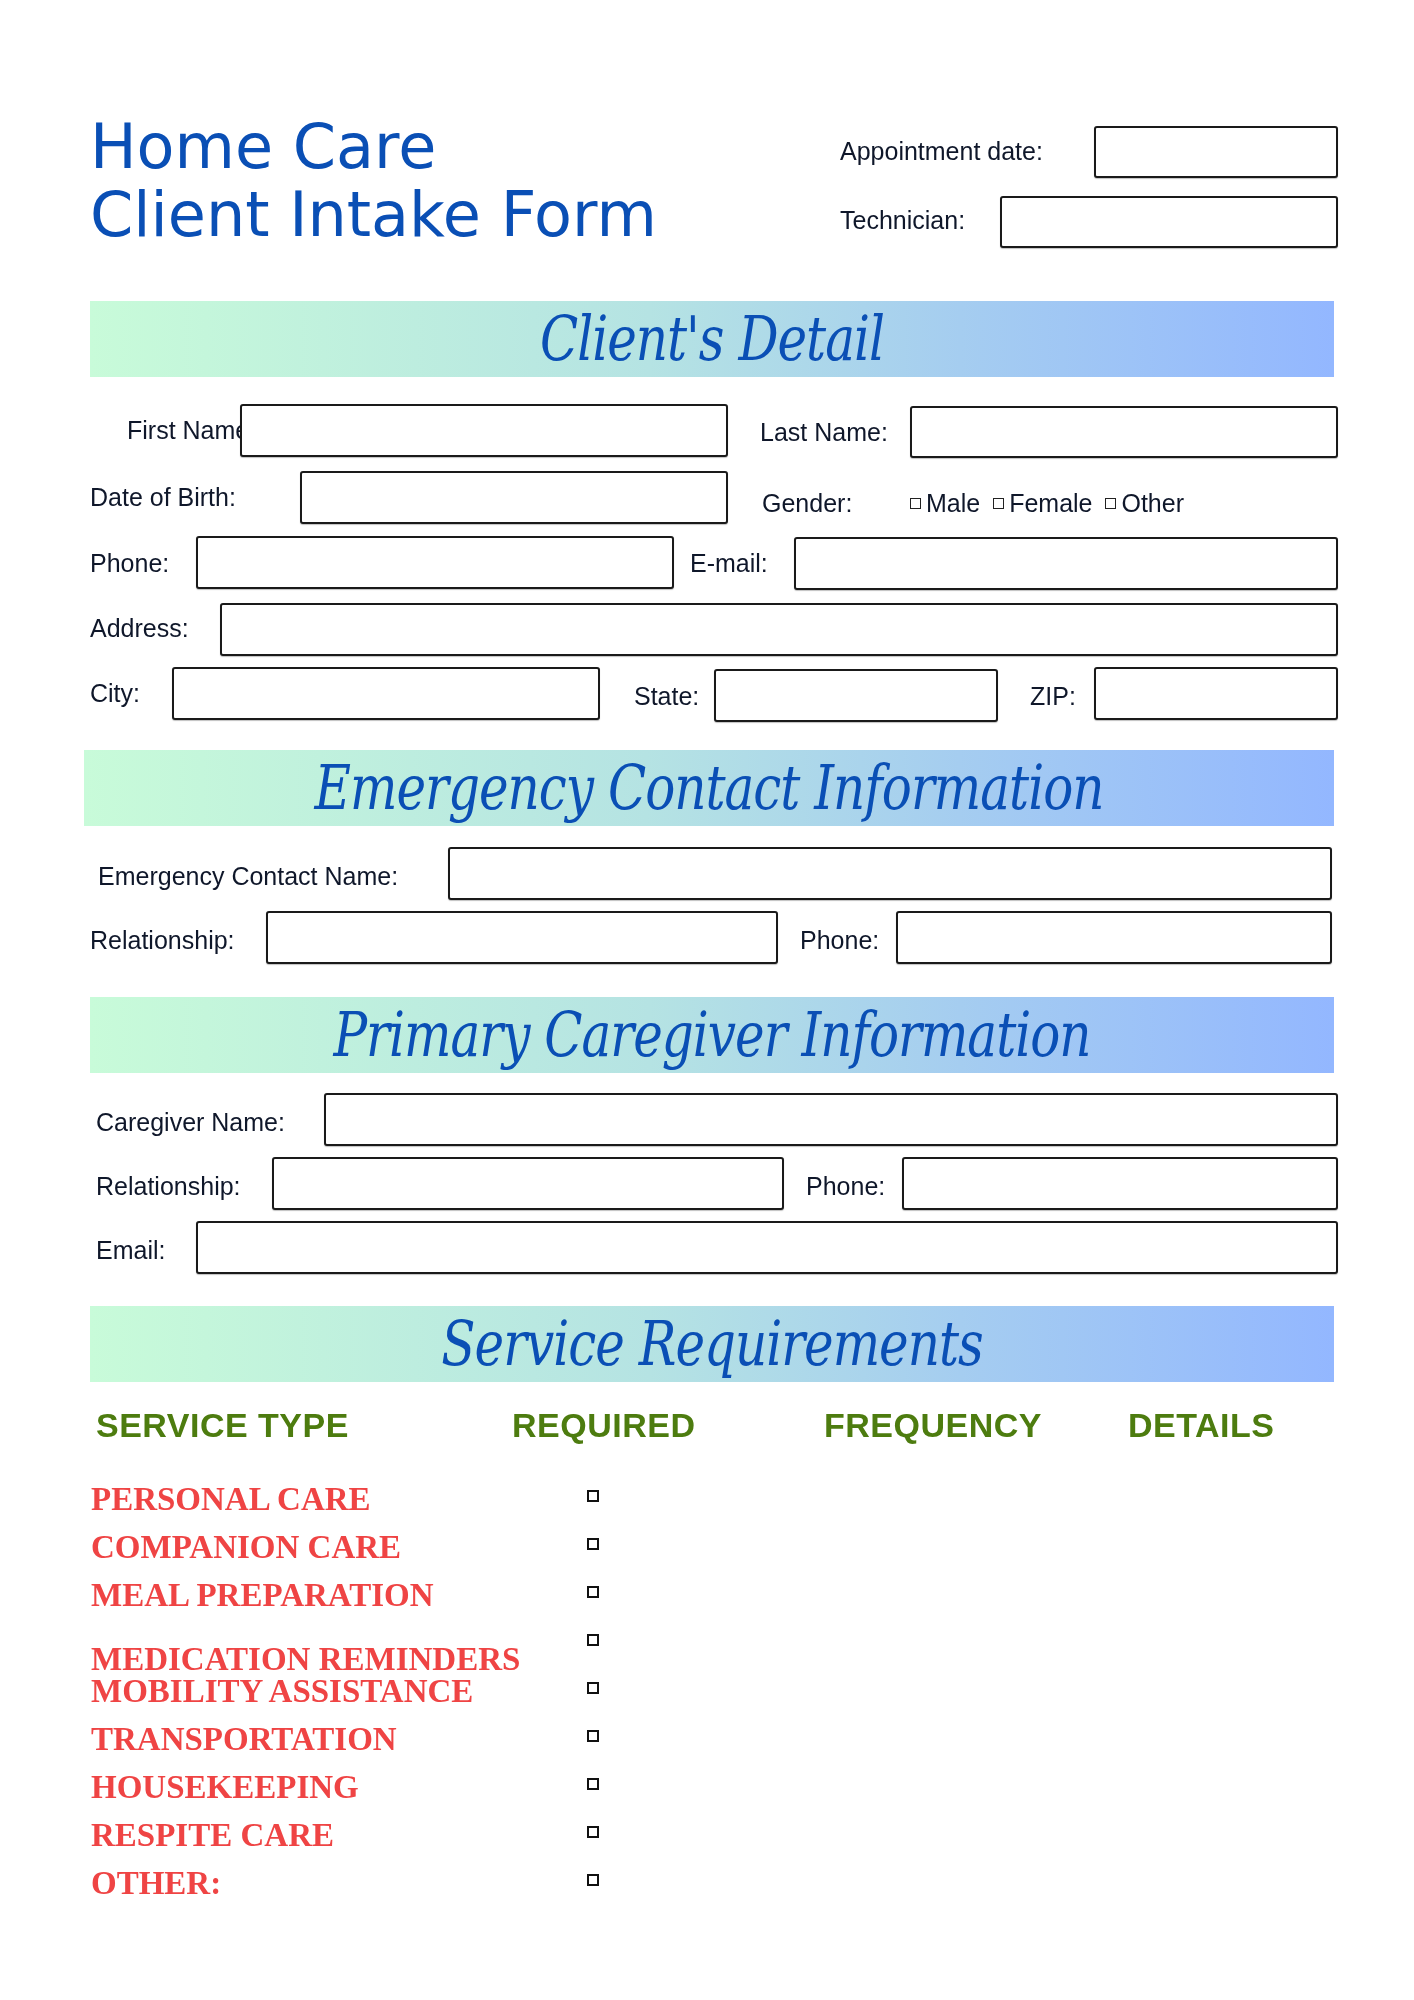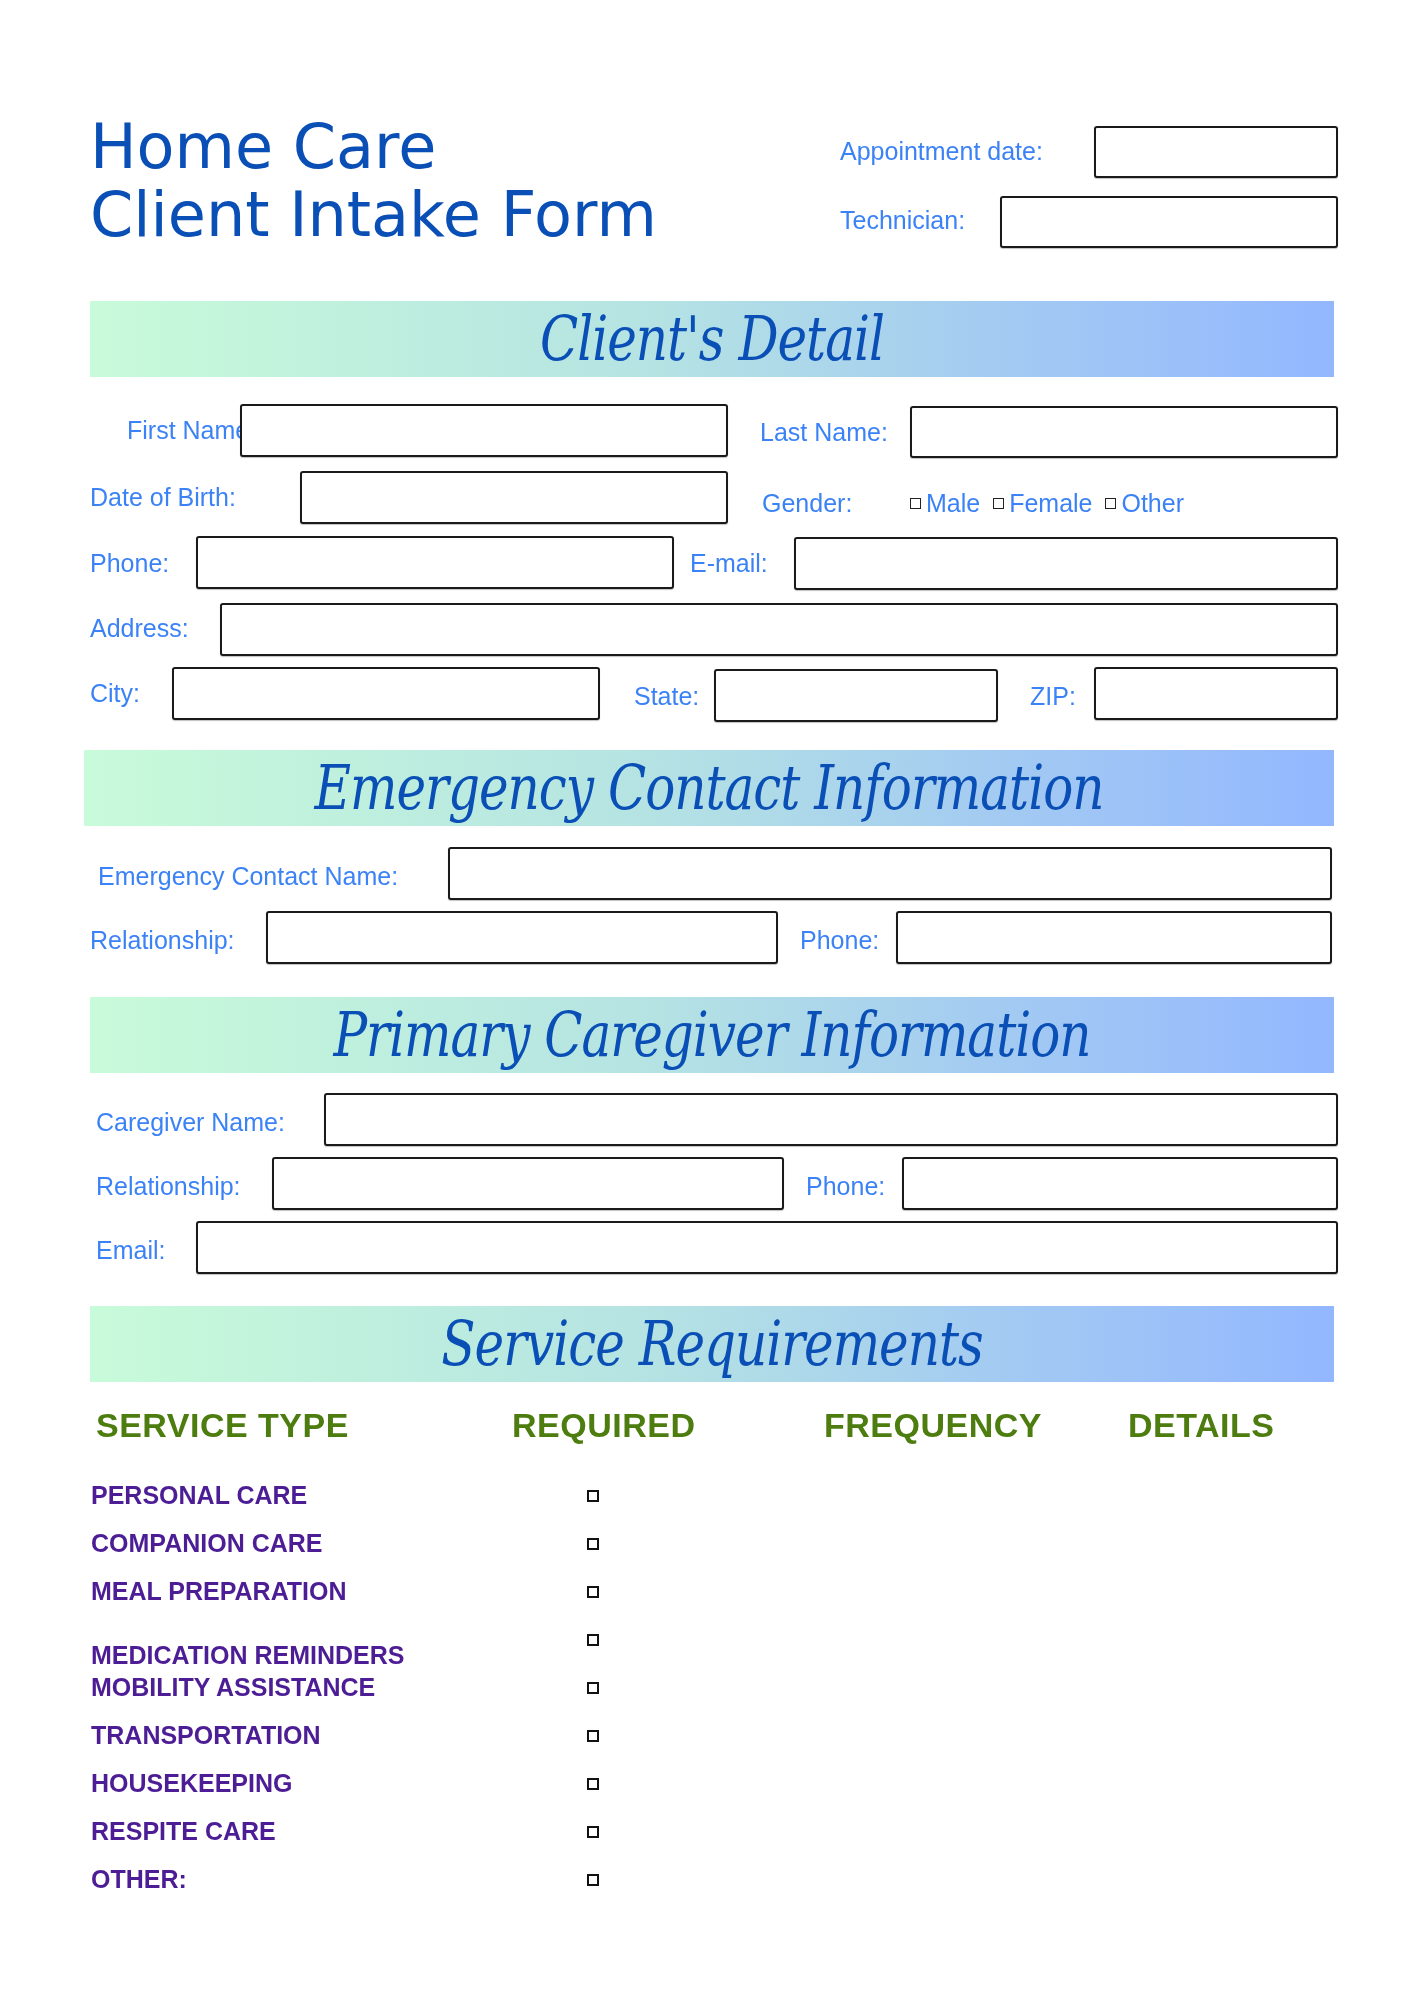--- a/index.html
+++ b/index.html
@@ -1,28 +1,28 @@
 <!DOCTYPE html>
 <html><head>
 <meta charset="utf-8">
 <style>
   html, body { margin:0; padding:0; background:#ffffff; }
   body { width:1414px; height:2000px; position:relative; overflow:hidden;
          font-family:"Liberation Sans", sans-serif; color:#111; }
   .abs { position:absolute; }
   .title { color:#0a4fb5; font-size:62px; line-height:68px; font-family:"DejaVu Sans", sans-serif; font-weight:400; letter-spacing:0px; }
-  .label { font-size:25px; color:#3b82f6; white-space:nowrap; font-family:"Liberation Sans", sans-serif; }
+  .label { font-size:25px; color:#0f172a; white-space:nowrap; font-family:"Liberation Sans", sans-serif; }
   .field { border:2px solid #1a1a1a; border-radius:3px; background:#fff; box-sizing:border-box; box-shadow:0 1px 1px rgba(0,0,0,0.25); }
   .banner { left:90px; width:1244px; height:76px;
             background:linear-gradient(to right, #c8fbd9 0%, #b5e3e3 45%, #a5cdf0 70%, #93b7ff 100%); }
   .banner-text { position:absolute; left:0; right:0; top:0; bottom:0; display:flex; align-items:center; justify-content:center;
                  font-family:"DejaVu Serif", serif; font-style:italic; color:#0a4fb5; font-size:50px; letter-spacing:-1px;
                  transform:scaleY(1.25); }
   .colhead { font-size:34px; font-weight:bold; color:#4d7c0f; font-family:"Liberation Sans", sans-serif; letter-spacing:0.5px; }
-  .service { font-size:25px; font-weight:bold; color:#4c1d95; font-family:Liberation Sans, sans-serif; }
+  .service { font-size:33px; font-weight:bold; color:#ef4444; font-family:Liberation Serif, serif; }
   .cb { width:12px; height:12px; border:2px solid #111; box-sizing:border-box; background:#fff; }
   .gcb { display:inline-block; width:11px; height:11px; border:1.5px solid #222; box-sizing:border-box; margin-right:5px; vertical-align:middle; position:relative; top:-2px; }
 </style>
 </head>
 <body>
 
 <div class="abs title" style="left:90px; top:113px;">Home Care</div>
 <div class="abs title" style="left:90px; top:181px;">Client Intake Form</div>
 
 <div class="abs label" style="left:840px; top:137px;">Appointment date:</div>

